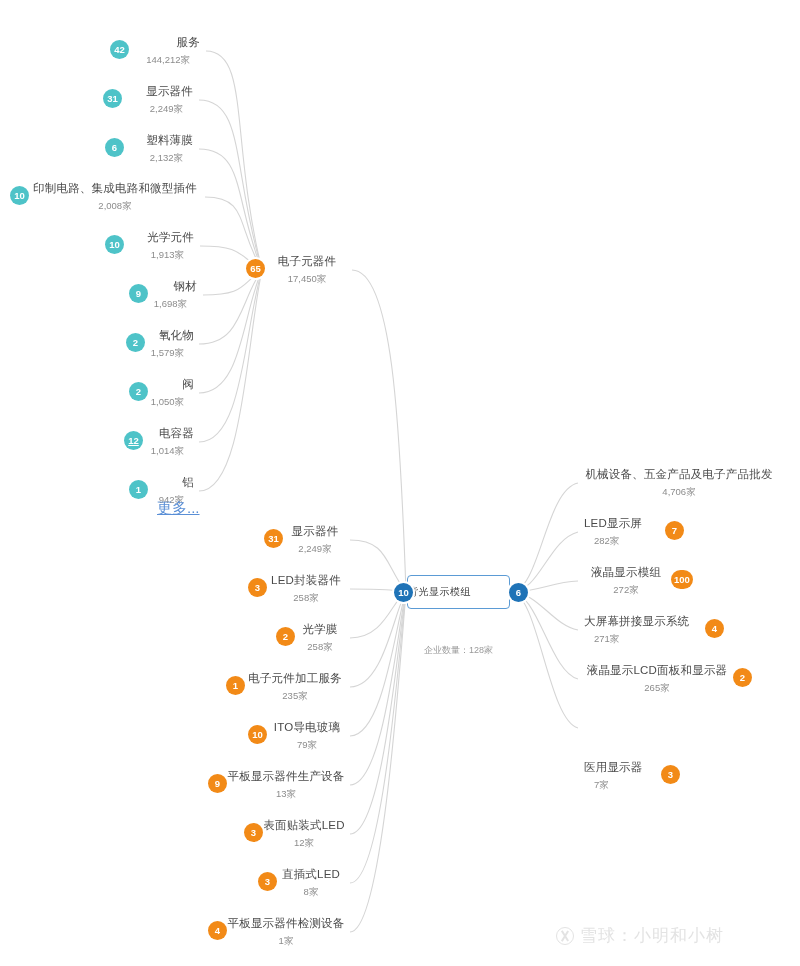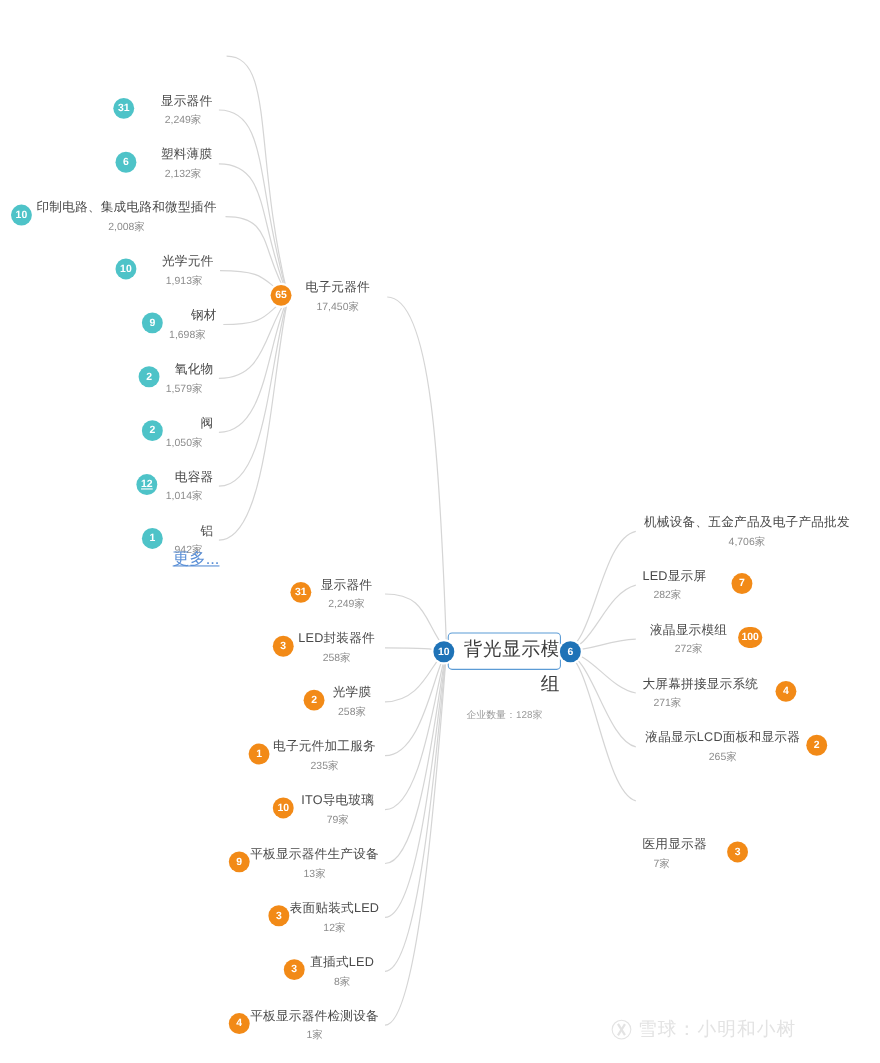--- a/index.html
+++ b/index.html
@@ -82,26 +82,25 @@
     position: absolute;
     left: 407px; top: 575px;
     width: 103px; height: 34px;
     border: 1px solid #5b9bd5;
     border-radius: 4px;
     background: #ffffff;
     z-index: 5;
   }
   #center-node .ctitle {
     width: 100%;
-    text-align: right;
+    text-align: left;
     line-height: 32px;
-    font-size: 17px;
+    font-size: 10px;
     color: #3c3c3c;
     letter-spacing: .5px;
-    font-family: Liberation Mono, monospace;
   }
   #center-sub {
     position: absolute;
     left: 407px; top: 612px;
     width: 103px;
     text-align: center;
     font-size: 9px;
     color: #9a9a9a;
     white-space: nowrap;
     margin-top: 32px;
@@ -197,20 +196,26 @@
 
       <path d="M511,592 C540,592 545,490 578,483"></path>
       <path d="M511,592 C540,592 548,540 578,532"></path>
       <path d="M511,592 C538,592 552,582 578,581"></path>
       <path d="M511,592 C538,592 552,625 578,630"></path>
       <path d="M511,592 C538,592 550,672 578,679"></path>
       <path d="M511,592 C538,592 548,720 578,728"></path>
     </g>
   </svg>
 
+  <div class="node teal lbl-right" style="left:126px; top:31px; width:80px;">
+    <div class="bar"></div>
+    <div class="label">服务</div>
+    <div class="count">144,212家</div>
+    <div class="badge" style="left:-16px;">42</div>
+  </div>
 
   <div class="node teal lbl-right" style="left:119px; top:80px; width:80px;">
     <div class="bar"></div>
     <div class="label">显示器件</div>
     <div class="count">2,249家</div>
     <div class="badge" style="left:-16px;">31</div>
   </div>
 
   <div class="node teal lbl-right" style="left:119px; top:129px; width:80px;">
     <div class="bar"></div>

